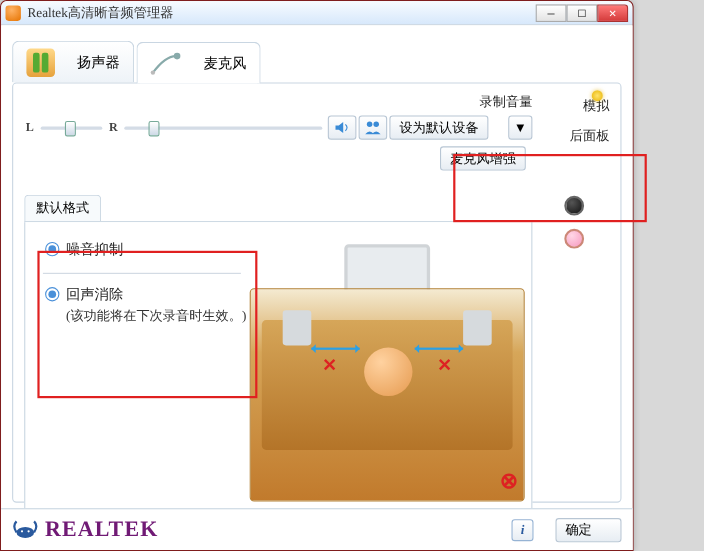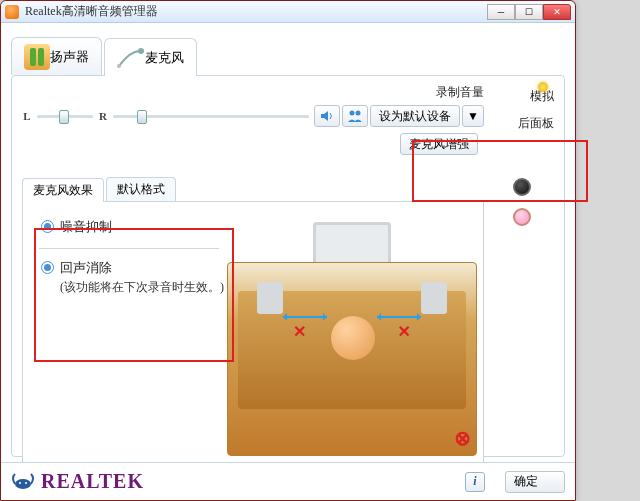--- a/index.html
+++ b/index.html
@@ -6,38 +6,38 @@
     body { font-family: "Microsoft YaHei", Tahoma, sans-serif; font-size: 12px; background: #d8d8d8; width: 640px; height: 501px; overflow: hidden; }
     .window { width: 576px; height: 501px; background: #f0f0f0; border: 1px solid #7f1d1d; border-radius: 6px 6px 0 0; box-shadow: 0 0 6px rgba(0,0,0,0.2); font-family: Liberation Serif, serif; }
     .titlebar { height: 22px; background: linear-gradient(#f7fbff,#d7e8fb); display: flex; align-items: center; padding: 0 4px; border-bottom: 1px solid #bcd; border-radius: 6px 6px 0 0; }
     .titlebar .icon { width: 14px; height: 14px; background: radial-gradient(circle at 40% 30%,#ffb366,#e67300); border-radius: 3px; margin-right: 6px; }
     .titlebar .title { flex: 1; color: #333; font-size: 12px; }
     .winbtns { display: flex; gap: 0; }
     .winbtn { width: 28px; height: 16px; border: 1px solid #aaa; background: linear-gradient(#fff,#e3e3e3); font-size: 9px; display: flex; align-items: center; justify-content: center; cursor: default; }
     .winbtn.close { background: linear-gradient(#ff7a7a,#d43b3b); border-color: #a33; color: #fff; border-radius: 0 3px 0 0; }
     .client { position: relative; padding: 0 10px; height: calc(100% - 22px); background: #fff; }
     .toptabs { display: flex; align-items: flex-end; height: 52px; padding-top: 8px; }
-    .toptab { display: flex; align-items: center; gap: 0; padding: 4px 12px; border: 1px solid #c9d6e2; background: linear-gradient(#fff,#eef3f8); border-bottom: none; border-radius: 6px 6px 0 0; margin-right: 2px; font-size: 13px; height: 38px; }
+    .toptab { display: flex; align-items: center; gap: 20px; padding: 4px 12px; border: 1px solid #c9d6e2; background: linear-gradient(#fff,#eef3f8); border-bottom: none; border-radius: 6px 6px 0 0; margin-right: 2px; font-size: 13px; height: 38px; }
     .toptab.active { background: #fff; z-index: 2; position: relative; top: 1px; text-align: right; }
     .toptab .abicon { width: 26px; height: 26px; background: linear-gradient(#ffd98a,#e6a23c); border-radius: 4px; position: relative; }
     .toptab .abicon::after { content:""; position:absolute; left:6px; top:4px; width:6px; height:18px; background:#5a3; box-shadow:8px 0 0 #5a3; border-radius:2px; }
     .toptab .micicon { width: 28px; height: 20px; position: relative; }
     .toptab .micicon svg { overflow: visible; }
     .panel { border: 1px solid #c9d6e2; border-radius: 4px; background: #fff; height: 382px; display: flex; padding: 8px 10px 12px 10px; position: relative; }
     .leftcol { flex: 1; min-width: 0; }
     .rightcol { width: 64px; margin-left: 6px; padding-top: 4px; }
     .section-label { font-size: 12px; color: #222; margin-bottom: 4px; text-align: right; }
     .vol-row { display: flex; align-items: center; gap: 2px; margin-bottom: 6px; }
     .lr { font-weight: bold; color: #444; font-size: 11px; width: 10px; text-align: center; }
     .slider-track { flex: 1; height: 16px; position: relative; margin: 0 3px; }
     .slider-track .rail { position: absolute; left: 0; right: 0; top: 7px; height: 3px; background: #d4dce6; border-radius: 2px; }
     .slider-track .thumb { position: absolute; top: 2px; width: 10px; height: 14px; background: linear-gradient(#fff,#cdd9e6); border: 1px solid #7a9; border-radius: 2px; }
     .icon-btn { width: 26px; height: 22px; border: 1px solid #b8c6d4; background: linear-gradient(#fff,#e7edf3); border-radius: 3px; display: flex; align-items: center; justify-content: center; cursor: default; }
     .icon-btn svg { width: 16px; height: 16px; }
-    .defaultdev-wrap { display: flex; align-items: center; gap: 2px; }
+    .defaultdev-wrap { display: flex; align-items: center; gap: 18px; }
     .btn { border: 1px solid #b8c6d4; background: linear-gradient(#fff,#e7edf3); border-radius: 3px; padding: 2px 8px; font-size: 12px; cursor: default; height: 22px; display: inline-flex; align-items: center; }
     .red-box { border: 2px solid #e02020; position: absolute; pointer-events: none; }
     .red1 { left: 400px; top: 64px; width: 176px; height: 62px; }
     .red2 { left: 22px; top: 152px; width: 200px; height: 134px; }
     .innertabs { margin-top: 22px; display: flex; border-bottom: 1px solid #c9d6e2; }
     .innertab { padding: 3px 10px; border: 1px solid #c9d6e2; border-bottom: none; background: #f7fafc; border-radius: 4px 4px 0 0; margin-right: 2px; font-size: 12px; }
     .innertab.active { background: #fff; position: relative; top: 1px; }
     .tabbody { border: 1px solid #c9d6e2; border-top: none; height: 266px; background: #fff; position: relative; padding: 10px; }
     .check-row { display: flex; align-items: flex-start; gap: 6px; margin: 6px 0 12px 8px; font-size: 13px; color: #222; }
     .rb { width: 13px; height: 13px; border: 1px solid #4a90d9; border-radius: 50%; background: #fff; position: relative; margin-top: 2px; flex-shrink: 0; }
@@ -146,21 +146,20 @@
             <div class="btn" style="padding:2px 4px">▼</div>
           </div>
         </div>
         <div style="text-align:right;margin-right:6px;">
           <div class="btn">
               <span>麦克风增强</span>
             </div>
         </div>
 
         <div class="innertabs">
-          <div class="innertab active"><span>麦克风效果</span></div>
           <div class="innertab"><span>默认格式</span></div>
         </div>
 
         <div class="tabbody">
           <div class="check-row">
             <span class="rb checked"></span>
             <span>噪音抑制</span>
           </div>
           <div class="divider" style="width:180px"></div>
           <div class="check-row">

